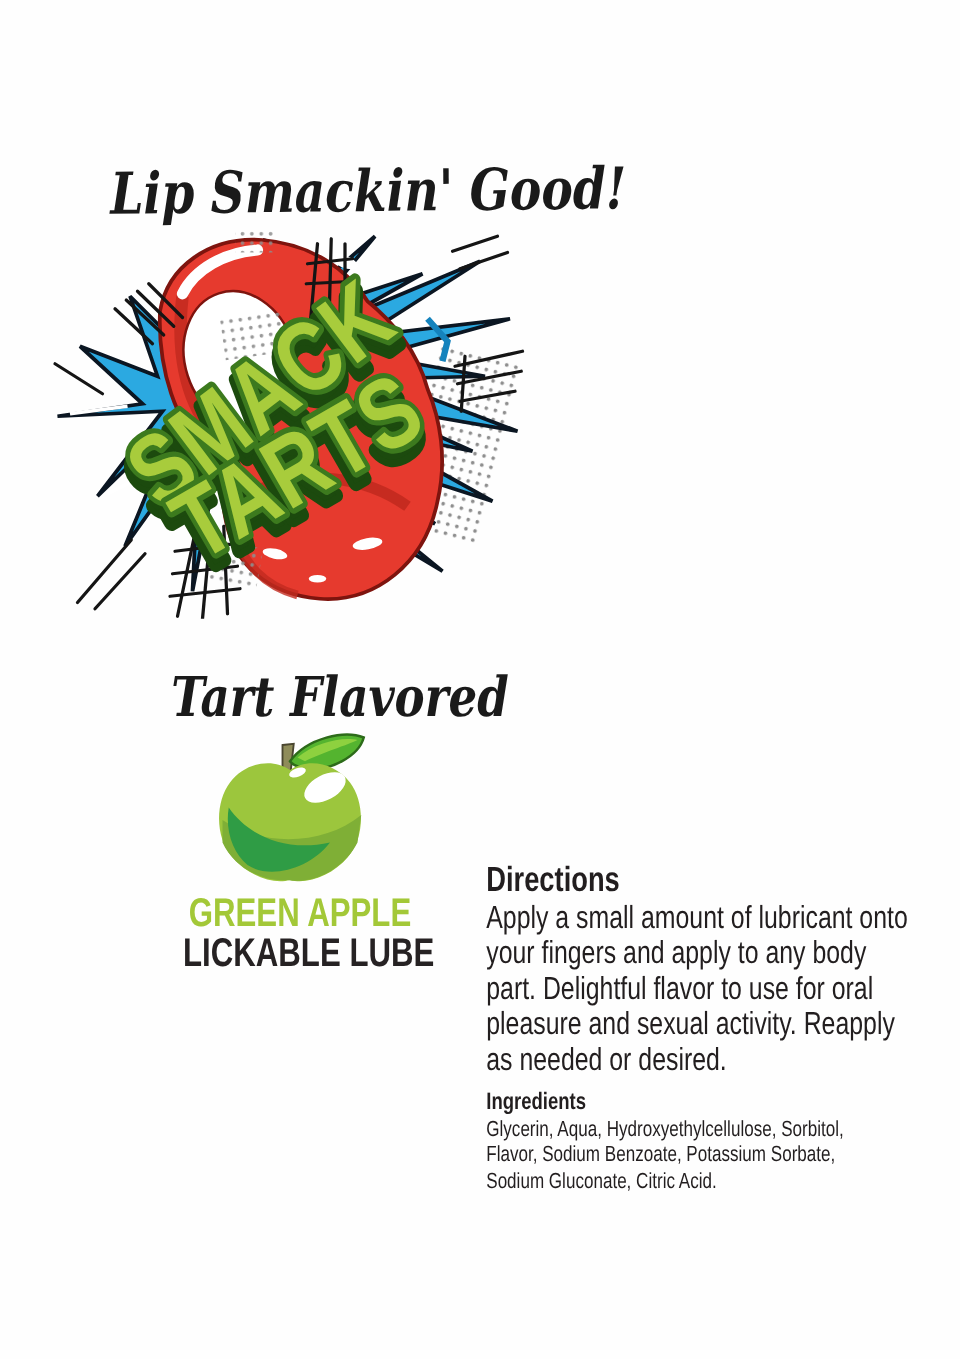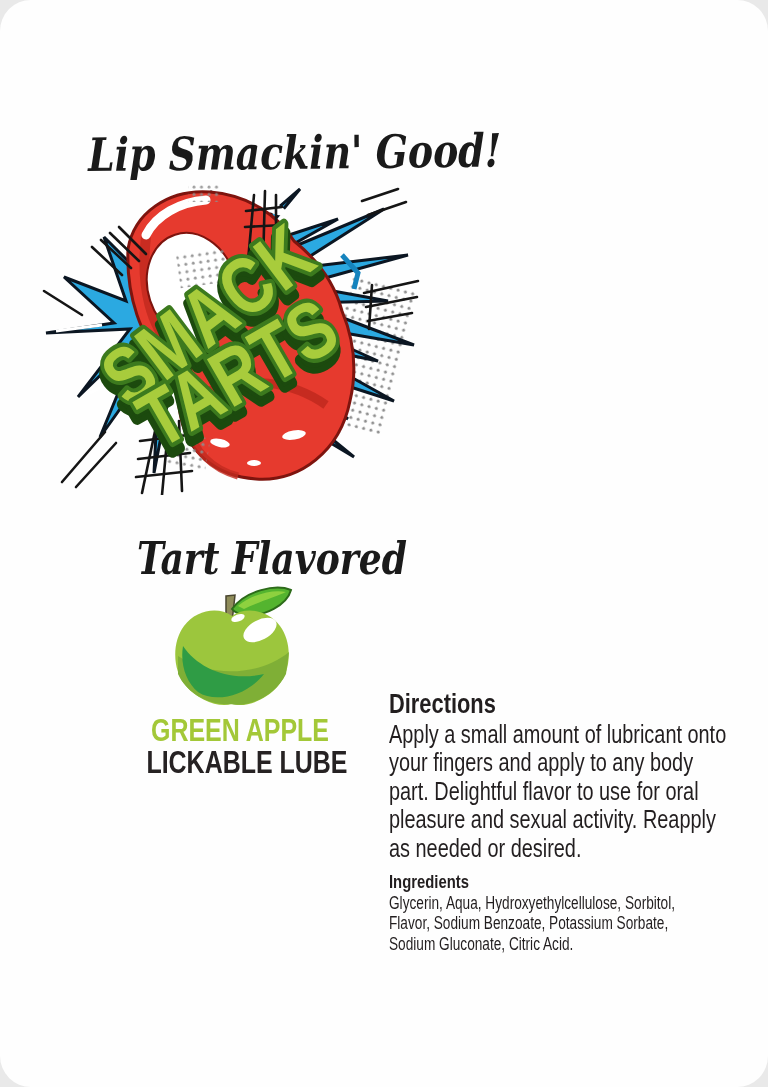--- a/index.html
+++ b/index.html
@@ -1,17 +1,17 @@
 <!DOCTYPE html>
 <html><head>
 <meta charset="utf-8">
 <style>
   html,body{margin:0;padding:0;background:#e9e9e9;}
   .page{position:relative;width:768px;height:1087px;background:#fefefe;overflow:hidden;
-        font-family:"Liberation Sans",sans-serif;border-radius:31px;}
+        font-family:"Liberation Sans",sans-serif;}
   
   .script{font-family:"DejaVu Serif",serif;font-style:italic;font-weight:700;color:#1a1a1a;
           white-space:nowrap;transform-origin:left top;position:absolute;}
   .tagline{left:88px;top:128px;font-size:46px;transform:scaleX(.82) rotate(-.5deg);}
   .flavor-script{left:137px;top:533px;font-size:44px;transform:scaleX(.82);}
   
   .logo-wrap{position:absolute;left:42px;top:185px;width:380px;height:310px;}
   .apple-wrap{position:absolute;left:168px;top:582px;width:130px;height:130px;}
   
   .flavor-name,.product-type{position:absolute;left:120px;width:240px;text-align:center;

